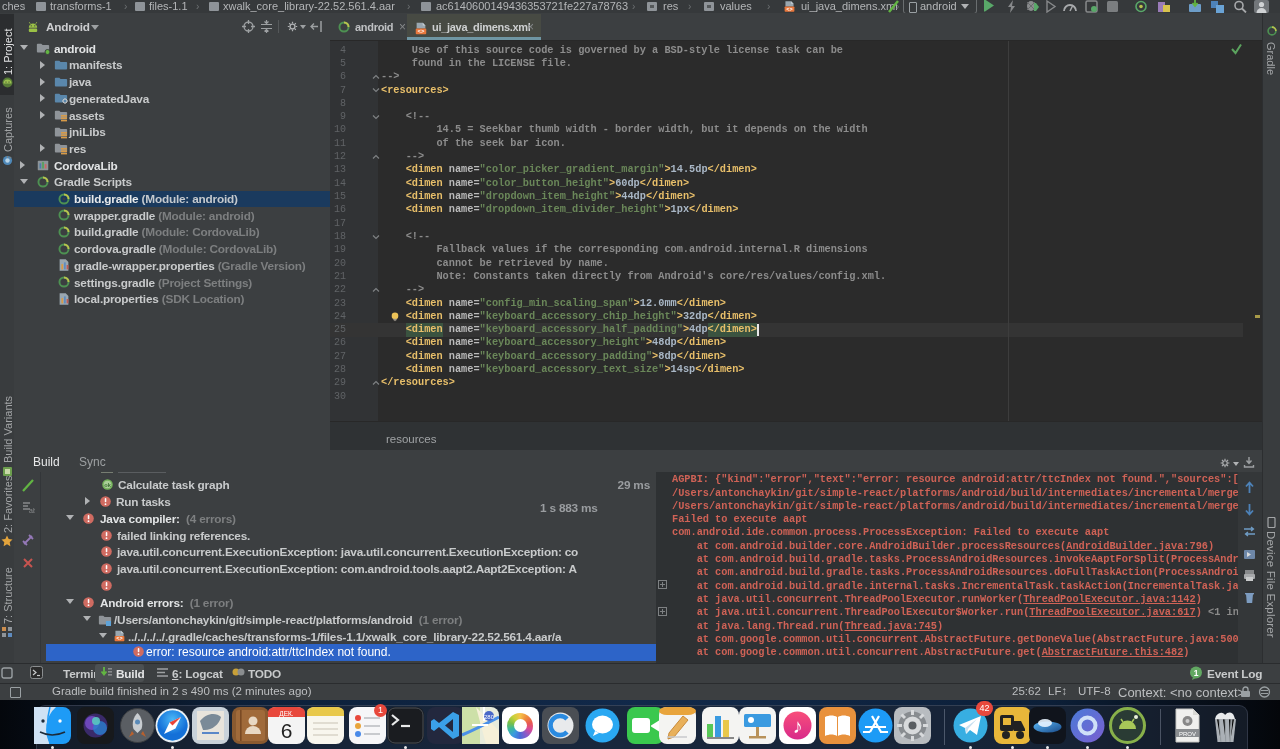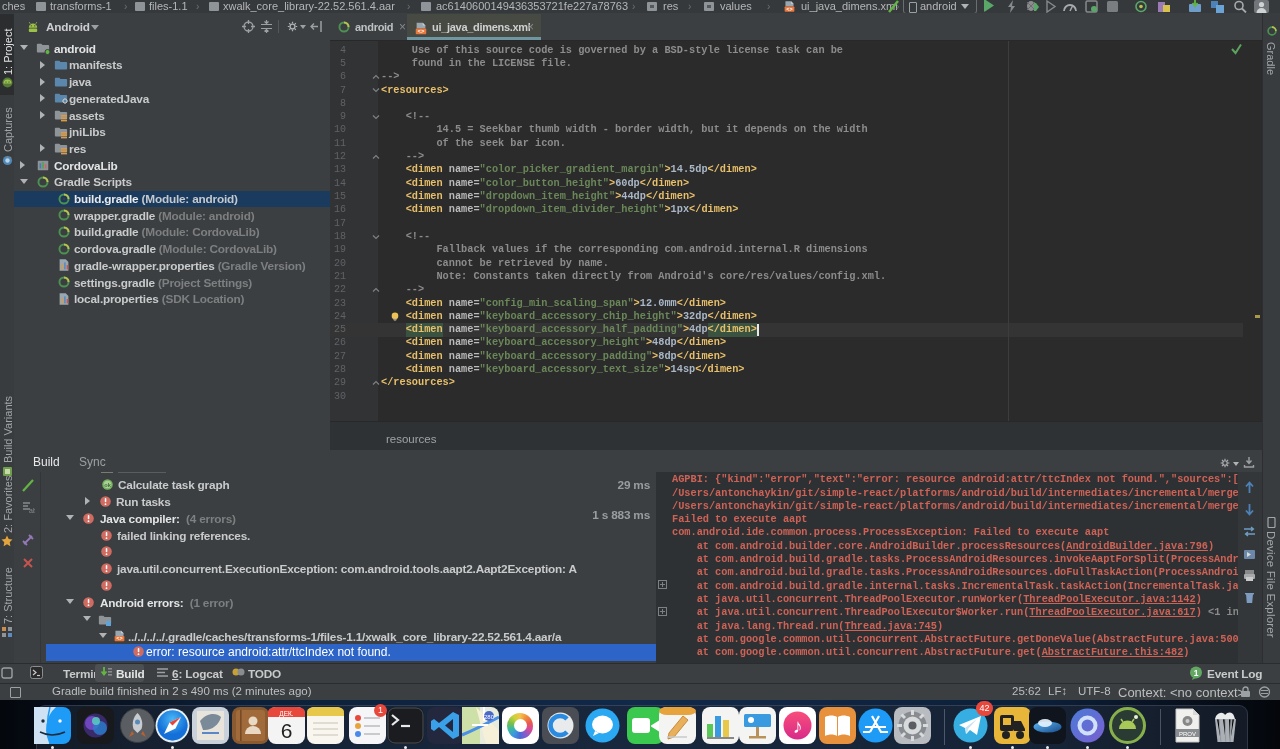--- a/index.html
+++ b/index.html
@@ -457,50 +457,52 @@
 <svg class="a" style="left:60px;top:6.0px" width="13" height="13">
         <use href="#okc"></use>
       </svg>
 <span class="a trtx" style="left:77px;top:6.0px">Calculate task graph</span>
 <span class="a trtx" style="left:499px;top:6.0px;width:110px;text-align:right;color:#9a9da0">29 ms</span>
 <div class="a tri-r" style="left:44px;top:25.3px"></div>
 <svg class="a" style="left:58px;top:22.8px" width="13" height="13">
         <use href="#redbang"></use>
       </svg>
 <span class="a trtx" style="left:75px;top:22.8px">Run tasks</span>
-<span class="a trtx" style="left:499px;top:36px;width:110px;text-align:right;color:#9a9da0">1 s 883 ms</span>
+<span class="a trtx" style="left:499px;top:29px;width:110px;color:#9a9da0">1 s 883 ms</span>
 <div class="a tri-d" style="left:25px;top:43.2px"></div>
 <svg class="a" style="left:41px;top:39.7px" width="13" height="13">
         <use href="#redbang"></use>
       </svg>
 <span class="a trtx" style="left:59px;top:39.7px"><span class="b">Java compiler:</span>&nbsp;&nbsp;<span class="dim">(4 errors)</span></span>
 <svg class="a" style="left:59px;top:56.5px" width="13" height="13">
         <use href="#redbang"></use>
       </svg>
 <span class="a trtx" style="left:76px;top:56.5px">failed linking references.</span>
 <svg class="a" style="left:59px;top:73.3px" width="13" height="13">
         <use href="#redbang"></use>
       </svg>
+<span class="a trtx" style="left:76px;top:73.3px">java.util.concurrent.ExecutionException: java.util.concurrent.ExecutionException: co</span>
 <svg class="a" style="left:59px;top:90.1px" width="13" height="13">
         <use href="#redbang"></use>
       </svg>
 <span class="a trtx" style="left:76px;top:90.1px">java.util.concurrent.ExecutionException: com.android.tools.aapt2.Aapt2Exception: A</span>
 <svg class="a" style="left:59px;top:107.0px" width="13" height="13">
         <use href="#redbang"></use>
       </svg>
 <div class="a tri-d" style="left:25px;top:127.3px"></div>
 <svg class="a" style="left:41px;top:123.8px" width="13" height="13">
         <use href="#redbang"></use>
       </svg>
 <span class="a trtx" style="left:59px;top:123.8px"><span class="b">Android errors:</span>&nbsp;&nbsp;<span class="dim">(1 error)</span></span>
 <div class="a tri-d" style="left:42px;top:144.1px"></div>
 <svg class="a" style="left:57px;top:140.6px" width="14" height="14">
         <use href="#folder" fill="#8f9499"></use>
         <rect x="8" y="8" width="5" height="5" fill="#5fa3d8"></rect>
       </svg>
+<span class="a trtx" style="left:73px;top:140.6px">/Users/antonchaykin/git/simple-react/platforms/android&nbsp;&nbsp;<span class="dim">(1 error)</span></span>
 <div class="a tri-d" style="left:58px;top:161.0px"></div>
 <svg class="a" style="left:72px;top:157.0px" width="13" height="14">
         <use href="#xmlfile"></use>
       </svg>
 <span class="a trtx" style="left:87px;top:157.5px">../../../../.gradle/caches/transforms-1/files-1.1/xwalk_core_library-22.52.561.4.aar/a</span>
 <div class="a" style="left:5px;top:171.8px;width:610px;height:17px;background:#2d64c8"></div>
 <svg class="a" style="left:91px;top:173.3px" width="13" height="13">
         <use href="#redbang"></use>
       </svg>
 <span class="a" style="left:105px;top:173.3px;font-size:12px;font-weight:normal;color:#fff;white-space:nowrap">error: resource android:attr/ttcIndex not found.</span>

